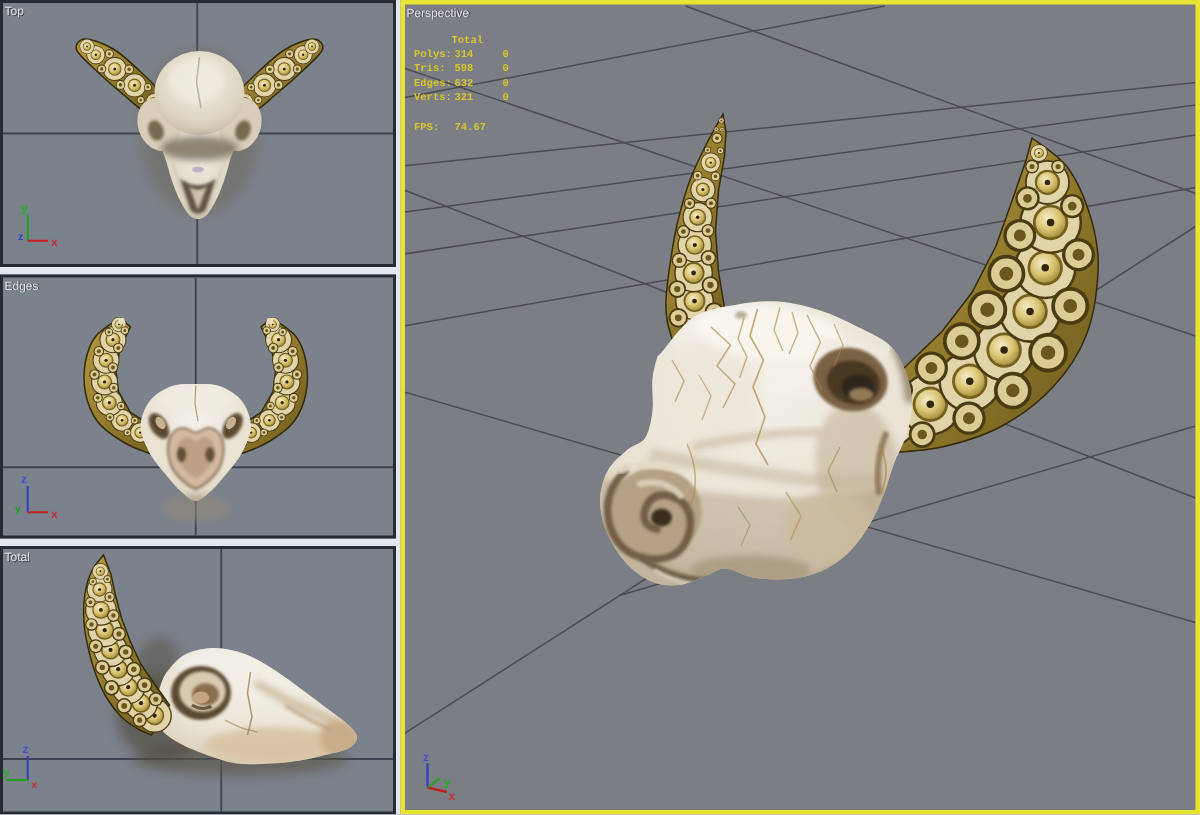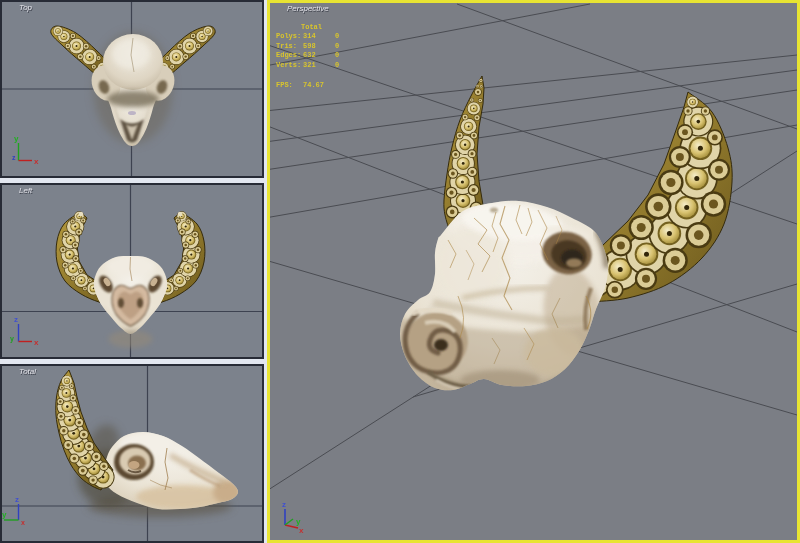--- a/index.html
+++ b/index.html
@@ -1,16 +1,16 @@
 <!DOCTYPE html>
 <html><head><meta charset="utf-8"><style>
 html,body{margin:0;padding:0;}
 #root{position:relative;width:800px;height:543px;background:#e2e7f0;overflow:hidden;font-family:"Liberation Sans",sans-serif;}
 .vp{position:absolute;overflow:hidden;box-sizing:border-box;}
-.lbl{position:absolute;left:17px;top:1px;color:#e4e4ea;font-size:8px;font-weight:normal;letter-spacing:0;text-shadow:0.6px 0.6px 0 rgba(42,46,58,0.85);font-style:italic;}
+.lbl{position:absolute;left:1px;top:1px;color:#e4e4ea;font-size:8px;font-weight:normal;letter-spacing:0;text-shadow:0.6px 0.6px 0 rgba(42,46,58,0.85);}
 .st{font-family:"Liberation Mono",monospace;font-size:7px;font-weight:bold;fill:#d9c52c;}
 svg{position:absolute;left:0;top:0;}
 </style></head><body>
 <div id="root">
  <div class="vp" style="left:0;top:0;width:264px;height:178px;background:#7c828c;border:2px solid #272b36;">
   <svg width="260" height="174" viewBox="2 2 260 174">
 <defs>
 <radialGradient id="dome" cx="0.4" cy="0.35" r="0.75">
  <stop offset="0" stop-color="#f4ecc9"></stop>
  <stop offset="0.55" stop-color="#d8c270"></stop>
@@ -375,21 +375,21 @@
           <ellipse cx="121" cy="303" rx="3" ry="5" fill="#614d36" filter="url(#b1)"></ellipse>
           <ellipse cx="140" cy="303" rx="3" ry="5" fill="#614d36" filter="url(#b1)"></ellipse>
           <path d="M130.5,257 L130,269 L132,281" stroke="#a08050" stroke-width="0.8" fill="none" opacity="0.75"></path>
         </g>
         <path d="M18.5,341.5 L18.5,324" stroke="#3040c0" stroke-width="1.4" fill="none"></path>
         <path d="M18.5,341.5 L32,341.5" stroke="#c02020" stroke-width="1.4" fill="none"></path>
         <text x="14" y="322" fill="#4050d0" font-size="8" font-weight="bold">z</text>
         <text x="34" y="345" fill="#c43030" font-size="8" font-weight="bold">x</text>
         <text x="10" y="341" fill="#20a020" font-size="7" font-weight="bold">y</text>
       </svg>
-  <div class="lbl">Left</div>
+  <div class="lbl">Edges</div>
  </div>
  <div class="vp" style="left:0;top:364px;width:264px;height:179px;background:#7c828c;border:2px solid #272b36;">
   <svg width="260" height="175" viewBox="2 366 260 175">
 <defs>
 <radialGradient id="dome" cx="0.4" cy="0.35" r="0.75">
  <stop offset="0" stop-color="#f4ecc9"></stop>
  <stop offset="0.55" stop-color="#d8c270"></stop>
  <stop offset="1" stop-color="#9a8430"></stop>
 </radialGradient>
 <linearGradient id="horng" x1="0" y1="0" x2="1" y2="1">

